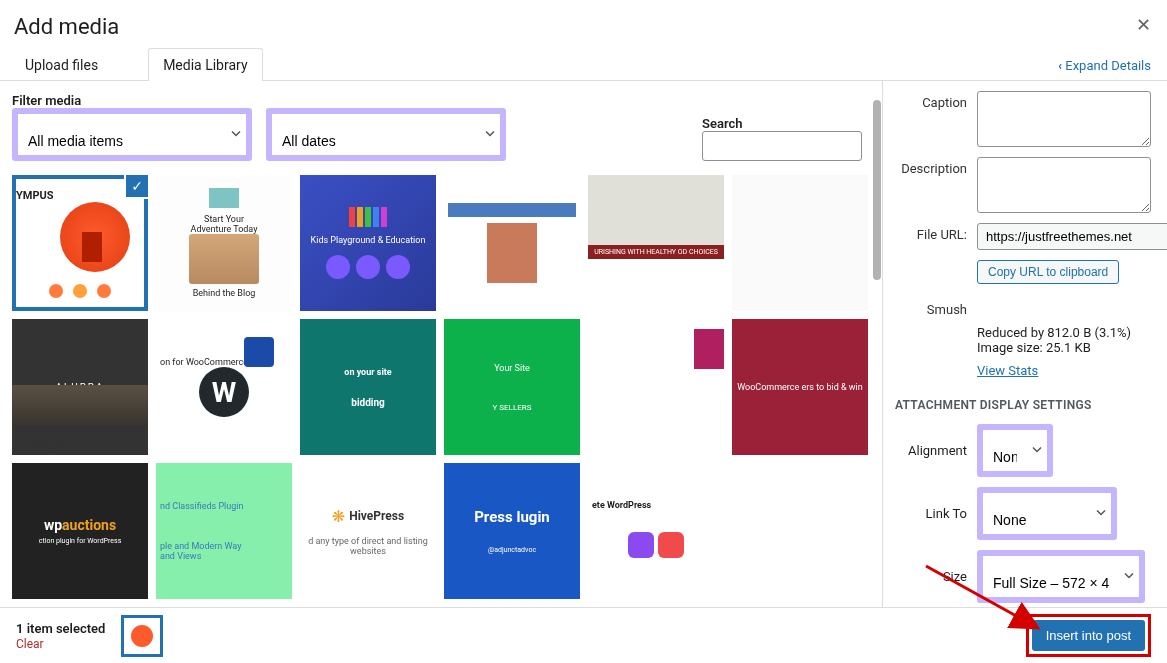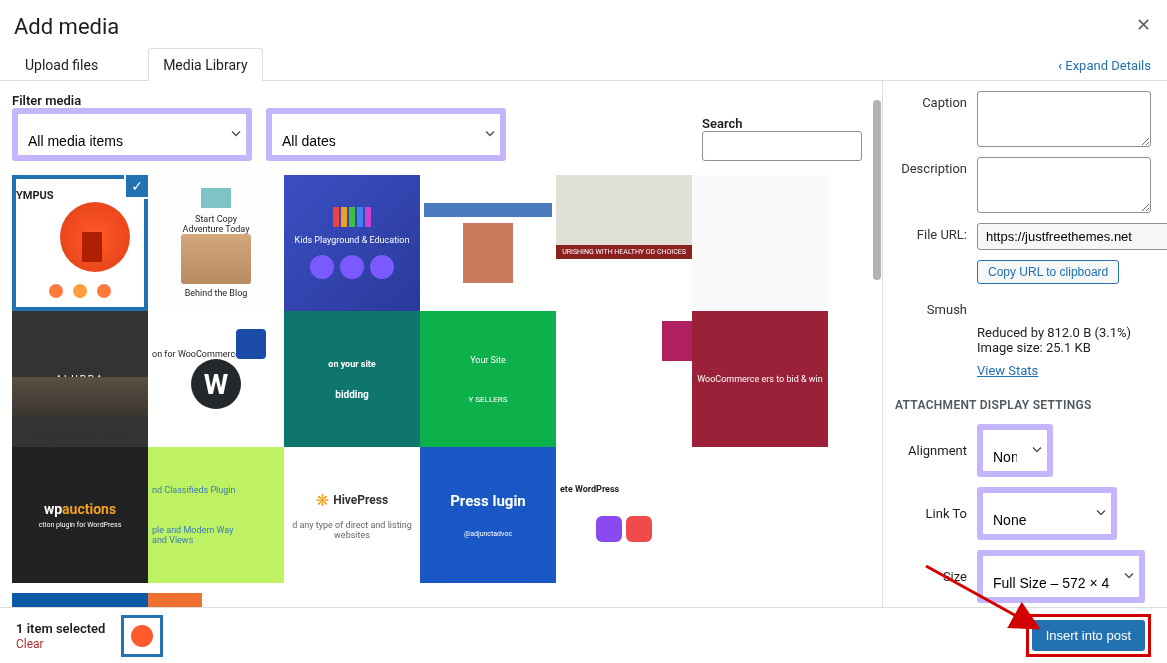--- a/index.html
+++ b/index.html
@@ -24,21 +24,21 @@
 .filter-group label { font-size: 13px; font-weight: 600; }
 .select-wrap { position: relative; }
 select { appearance: none; border: 6px solid #c4b5fd; border-radius: 3px; padding: 19px 30px 6px 10px; font-size: 14px; background: #fff; cursor: pointer; }
 .sel-media { width: 240px; }
 .sel-dates { width: 240px; }
 .chev { position: absolute; right: 10px; top: 50%; transform: translateY(-50%); pointer-events: none; }
 .search-group { margin-left: auto; }
 .search-input { border: 1px solid #8c8f94; border-radius: 3px; padding: 6px 10px; width: 160px; font-size: 14px; }
 
 .grid-scroll { flex: 1; overflow-y: auto; margin-top: 14px; }
-.grid { display: grid; grid-template-columns: repeat(6, 136px); gap: 0; padding-bottom: 10px; }
+.grid { display: grid; grid-template-columns: repeat(6, 136px); gap: 8px; padding-bottom: 10px; }
 .thumb { width: 136px; height: 136px; background: #eee; position: relative; cursor: pointer; overflow: hidden; }
 .thumb.selected { outline: 4px solid #2271b1; outline-offset: -4px; }
 .check { position: absolute; top: -2px; right: -2px; width: 26px; height: 26px; background: #2271b1; border: 2px solid #fff; display: flex; align-items: center; justify-content: center; color: #fff; font-size: 14px; }
 .thumb-inner { width: 100%; height: 100%; display: flex; flex-direction: column; align-items: center; justify-content: center; font-size: 9px; text-align: center; padding: 4px; overflow: hidden; }
 
 
 .t0 { background: #fff; }
 .t0 .sun { width: 70px; height: 70px; border-radius: 50%; background: radial-gradient(circle, #ff5a2c, #e03e12); margin-left: 30px; position: relative; }
 .t0 .hero { position: absolute; width: 20px; height: 30px; background: #b02000; top: 30px; left: 22px; }
 .t0 .txt { align-self: flex-start; font-weight: bold; font-size: 11px; color: #222; }
@@ -69,21 +69,21 @@
 .t8 { background: #fff; }
 .t8 .wlogo { width: 50px; height: 50px; border-radius: 50%; background: #23282d; color: #fff; display: flex; align-items: center; justify-content: center; font-size: 28px; font-weight: bold; }
 .t8 .lock { position: absolute; top: 18px; right: 18px; width: 30px; height: 30px; background: #1a4ba8; border-radius: 4px; }
 .t9 { background: #0f766e; color: #fff; font-size: 13px; font-weight: bold; }
 .t10 { background: #0cb14b; color: #fff; font-size: 14px; }
 .t11 { background: #fff; }
 .t11 .bar2 { position: absolute; top: 10px; right: 0; width: 30px; height: 40px; background: #b02060; }
 .t12 { background: #9a2138; color: #fff; font-size: 10px; }
 .t13 { background: #222; color: #fff; }
 .t13 .auc { color: #f0a020; font-weight: bold; }
-.t14 { background: #bef264; color: #3a7ab8; font-size: 9px; }
+.t14 { background: #86efac; color: #3a7ab8; font-size: 9px; }
 .t15 { background: #fff; }
 .t15 .hive { color: #f0a020; font-weight: bold; }
 .t16 { background: #1857c4; color: #fff; }
 .t17 { background: #fff; }
 .t17 .chip { width: 26px; height: 26px; border-radius: 6px; margin: 2px; display: inline-block; }
 
 .row4 .thumb { height: 28px; }
 .r0 { background: #0a5aa8; }
 .r1 { background: #fff; }
 .r1::before { content: ""; display: block; width: 40%; height: 100%; background: #f07030; }
@@ -190,21 +190,21 @@
                   <span class="ic"></span>
                   <span class="ic" style="background:#ffa03c"></span>
                   <span class="ic"></span>
                 </div>
             </div>
             <div class="check">✓</div>
           </div>
           <div class="thumb t1">
             <div class="thumb-inner">
               <div class="logo"></div>
-              <span>Start Copy</span>
+              <span>Start Your</span>
               <span>Adventure Today</span>
               <div class="pic"></div>
               <span style="margin-top:4px">Behind the Blog</span>
             </div>
           </div>
           <div class="thumb t2">
             <div class="thumb-inner">
               <div style="display:flex;gap:2px;margin-bottom:8px">
                   <span style="width:6px;height:20px;background:#f04040"></span>
                   <span style="width:6px;height:20px;background:#f0a020"></span>

